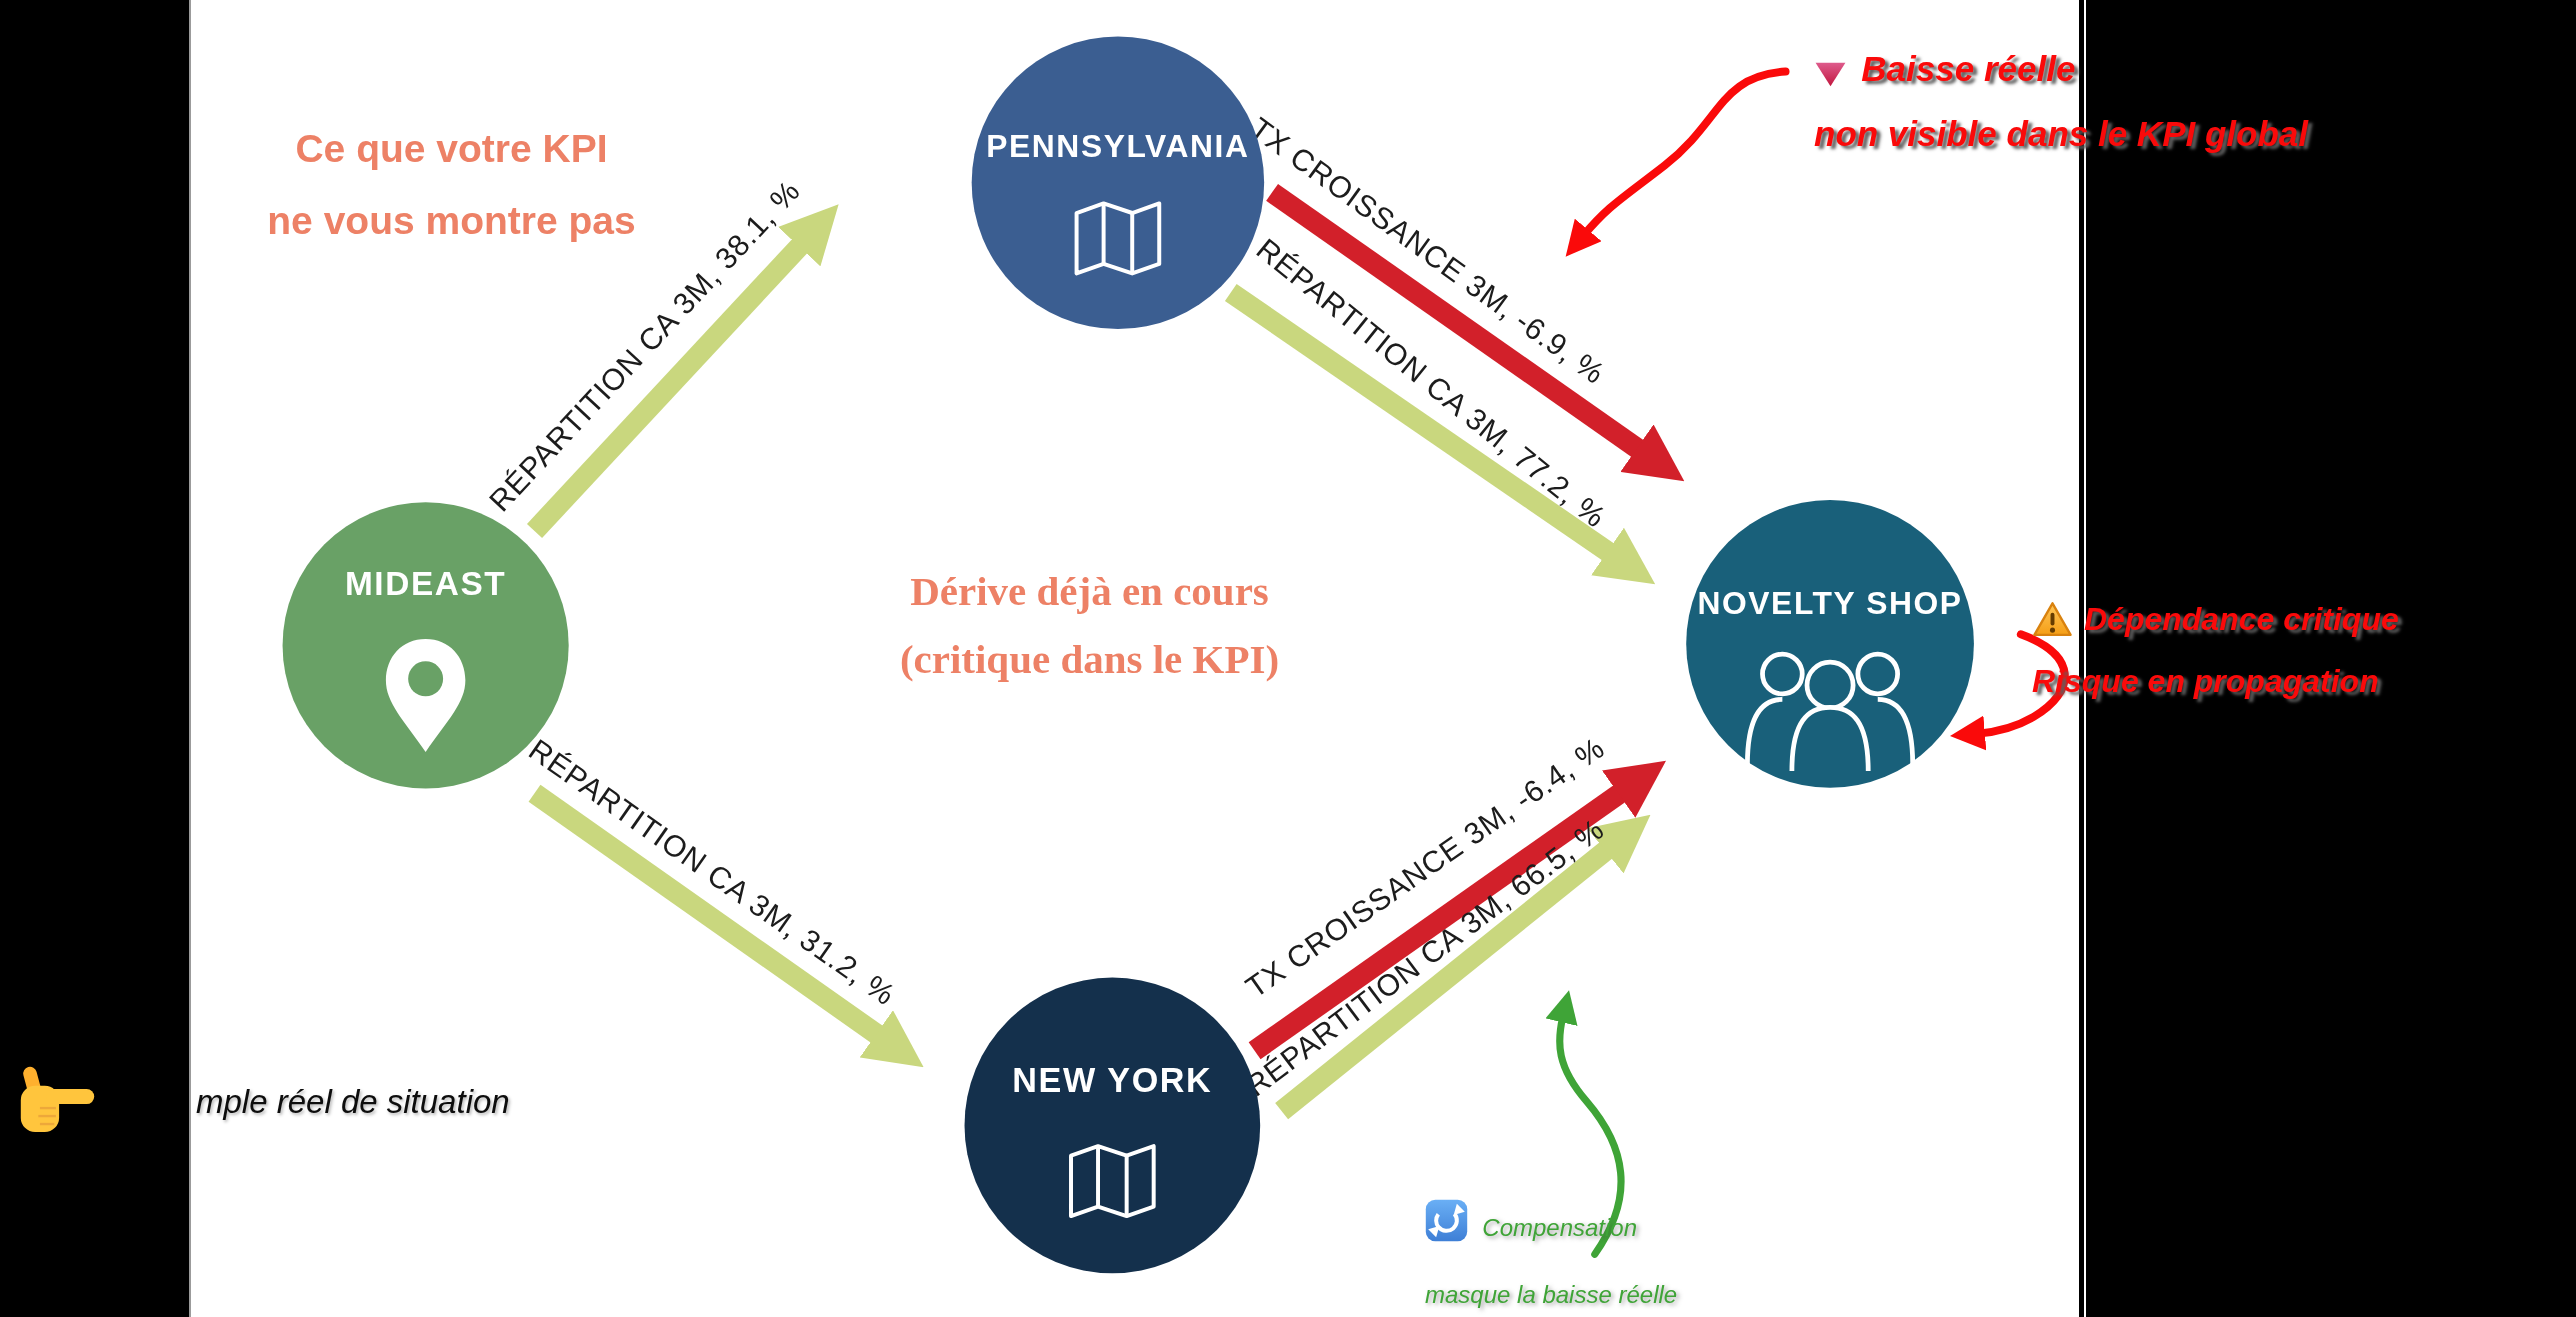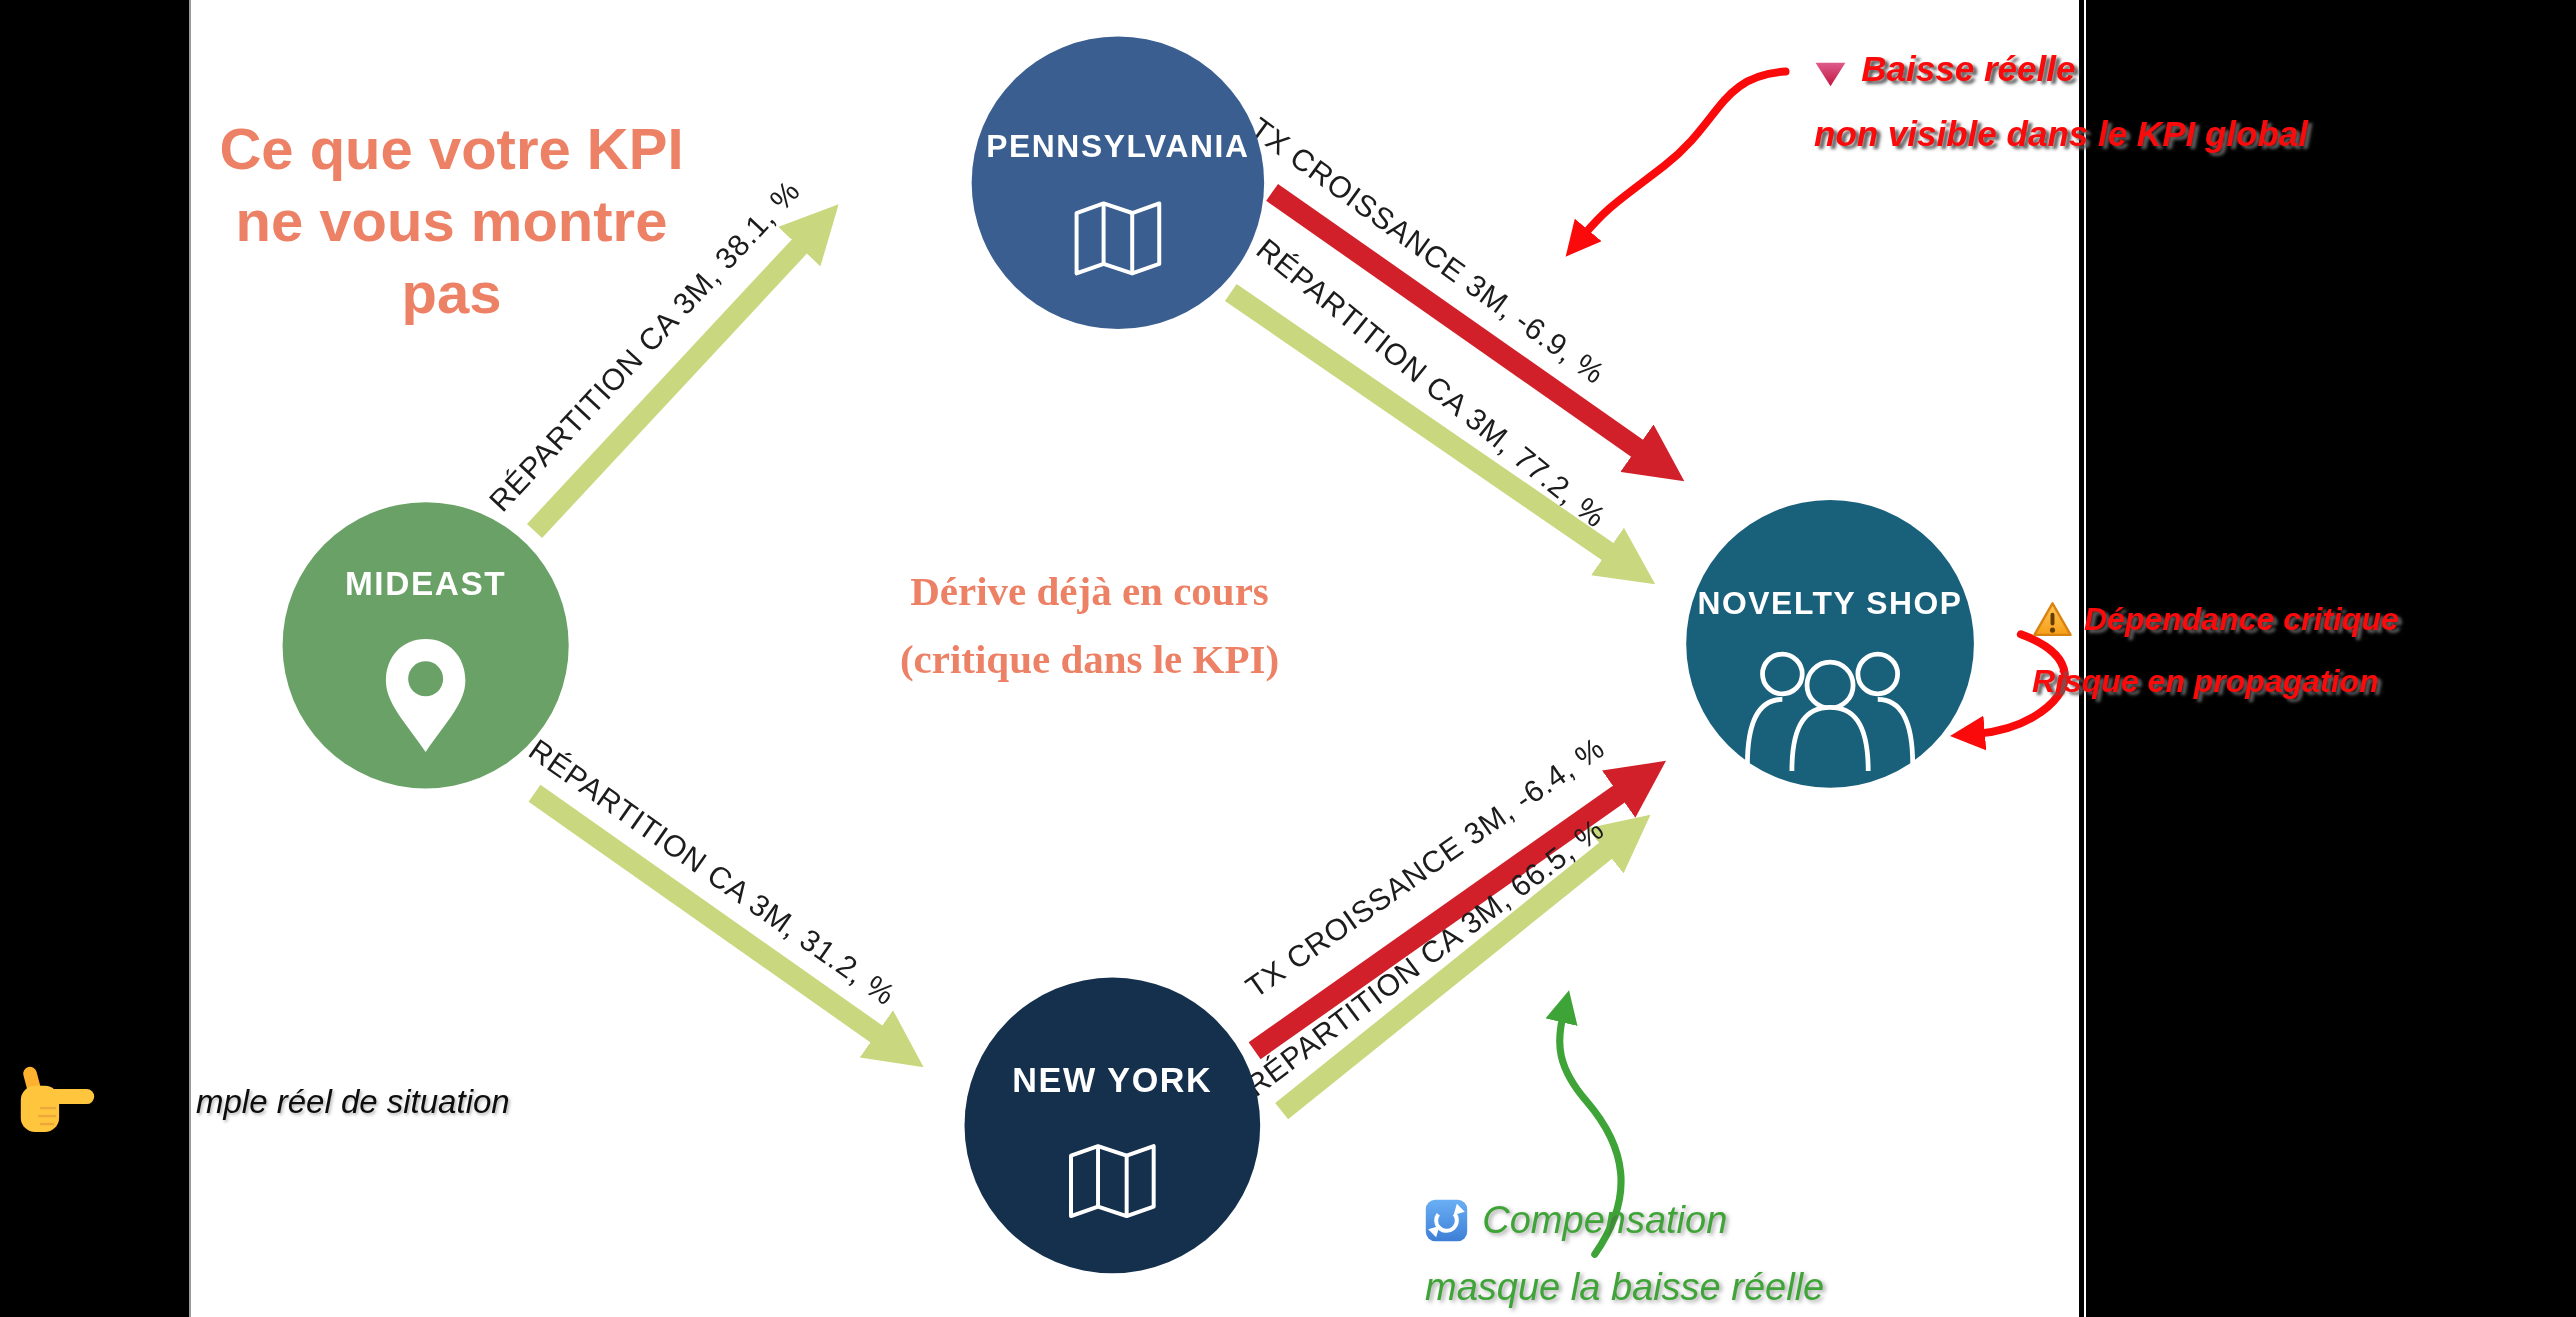--- a/index.html
+++ b/index.html
@@ -18,30 +18,30 @@
   .redflow{stroke:#D2202A;stroke-width:26;}
   .ann-arrow{fill:none;stroke-linecap:round;}
   .red-curve{stroke:#FA0A0A;stroke-width:10;}
   .green-curve{stroke:#3FA437;stroke-width:9;}
   .mapicon{stroke:#fff;stroke-width:5;fill:none;stroke-linejoin:round;}
   .peopleicon{stroke:#fff;stroke-width:6;fill:none;}
 
   .ann{position:absolute;}
   .ann .l{display:flex;align-items:flex-end;}
   .headline{left:208px;top:113px;width:487px;text-align:center;font-weight:700;
-            font-size:58px;line-height:72px;color:#ED8166;}
+            font-size:39px;line-height:72px;color:#ED8166;}
   .center-note{left:819px;top:557px;width:541px;text-align:center;font-weight:700;
                font-size:41px;line-height:68px;color:#ED8166;font-family:Liberation Serif, serif;}
   .red-ann{color:#FA0A0A;font-style:italic;font-weight:700;
            text-shadow:4px 3.2px 3.2px #5f5f5f;}
   .baisse{left:1814px;top:24px;font-size:35px;}
   .baisse .l{height:65px;gap:14.3px;}
   .dependance{left:2032px;top:576px;font-size:32px;}
   .dependance .l{height:62px;gap:11px;}
-  .compensation{left:1425px;top:1175px;font-size:38px;font-style:italic;color:#3FA437;
+  .compensation{left:1425px;top:1175px;font-size:24px;font-style:italic;color:#3FA437;
                 text-shadow:2.4px 2.4px 4px rgba(70,70,70,.5);}
   .compensation .l{height:67px;gap:14.3px;}
   .footer-note{left:196px;top:1067px;font-size:33px;font-style:italic;color:#0d0d0d;
                line-height:70px;text-shadow:1.6px 1.6px 3.2px rgba(0,0,0,.3);}
   .hand{position:absolute;left:16px;top:1065px;}
   .ico{display:inline-flex;align-items:center;}
 </style>
 </head>
 <body>
 

